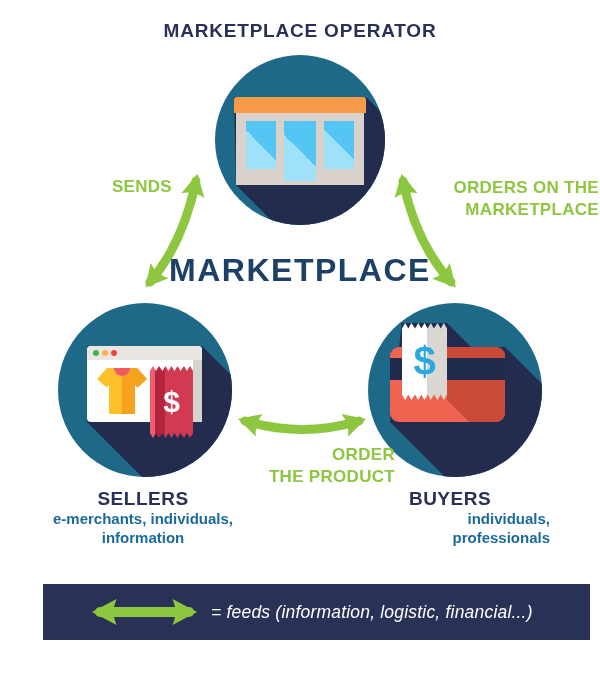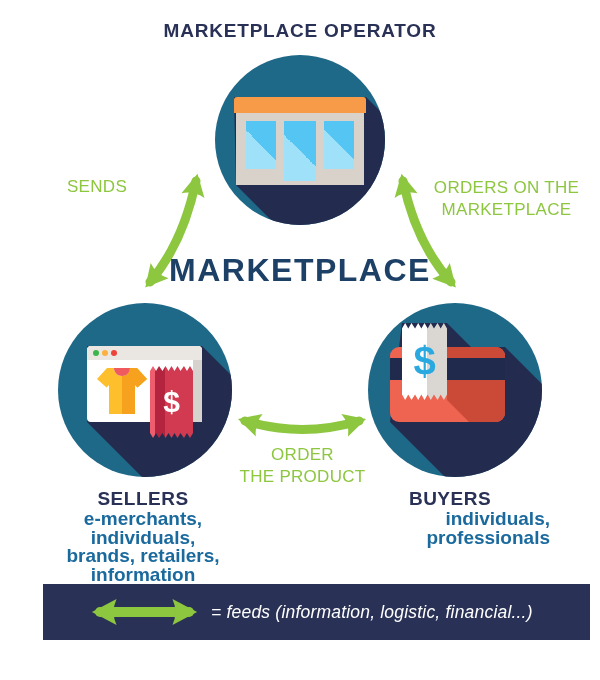--- a/index.html
+++ b/index.html
@@ -45,30 +45,30 @@
   .rcpt{position:absolute;left:12px;top:0;width:45px;height:77px;
         background:linear-gradient(90deg,#ffffff 0 55%,#dad7d3 55% 100%);
         display:flex;align-items:center;justify-content:center;}
   .rcpt .usd{color:#2aa9e0;font-size:40px;font-weight:bold;}
 
   
   .title{position:absolute;left:0;top:20px;width:100%;text-align:center;color:#293156;
          font-size:19px;font-weight:bold;letter-spacing:.8px;z-index:4;}
   .center-label{position:absolute;left:0;top:252px;width:100%;text-align:center;color:#1d4066;
                 font-size:32px;font-weight:bold;letter-spacing:1.5px;z-index:4;}
-  .flow-label{position:absolute;color:#8dc63f;font-weight:normal;font-size:17px;line-height:22px;
-              text-align:center;letter-spacing:.3px;z-index:4;}
+  .flow-label{position:absolute;color:#8dc63f;font-weight:bold;font-size:17px;line-height:22px;
+              text-align:right;letter-spacing:.3px;z-index:4;}
   .fl-left{left:22px;top:176px;width:150px;}
   .fl-right{left:414px;top:177px;width:185px;}
   .fl-ship{left:210px;top:444px;width:185px;}
   .node-label{position:absolute;color:#293156;font-weight:bold;font-size:19px;letter-spacing:.5px;
               text-align:center;z-index:4;}
   .nl-sellers{left:43px;top:488px;width:200px;}
   .nl-buyers{left:350px;top:488px;width:200px;}
-  .node-desc{position:absolute;color:#1b6a9e;font-weight:bold;font-size:19px;line-height:18.5px;
+  .node-desc{position:absolute;color:#1b6a9e;font-weight:bold;font-size:15px;line-height:18.5px;
              text-align:center;z-index:4;}
   .nd-sellers{left:33px;top:510px;width:220px;}
   .nd-buyers{left:350px;top:510px;width:200px;text-align:right;}
 
   
   .legend{position:absolute;left:43px;top:584px;width:547px;height:56px;background:#293156;z-index:2;}
   .legend-text{position:absolute;left:168px;top:0;height:56px;display:flex;align-items:center;
                color:#fff;font-size:17.5px;letter-spacing:.2px;font-style:italic;}
 
   
@@ -142,21 +142,20 @@
   <div class="flow-label fl-ship">
     <div>ORDER</div>
     <div>THE PRODUCT</div>
   </div>
 
   <div class="center-label">MARKETPLACE</div>
 
   <div class="node-label nl-sellers">SELLERS</div>
   <div class="node-desc nd-sellers">
     <div>e-merchants, individuals,</div>
-    <div>brands, retailers,</div>
     <div>information</div>
   </div>
   <div class="node-label nl-buyers">BUYERS</div>
   <div class="node-desc nd-buyers">
     <div>individuals,</div>
     <div>professionals</div>
   </div>
 
   <div class="legend">
     <div class="legend-text">= feeds (information, logistic, financial...)</div>

